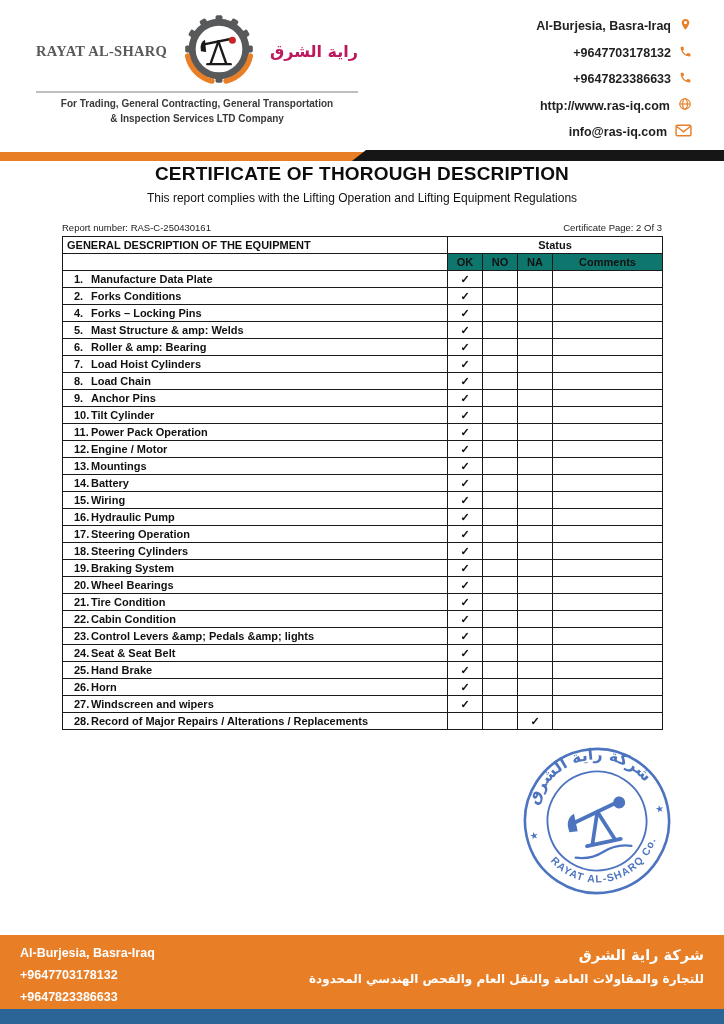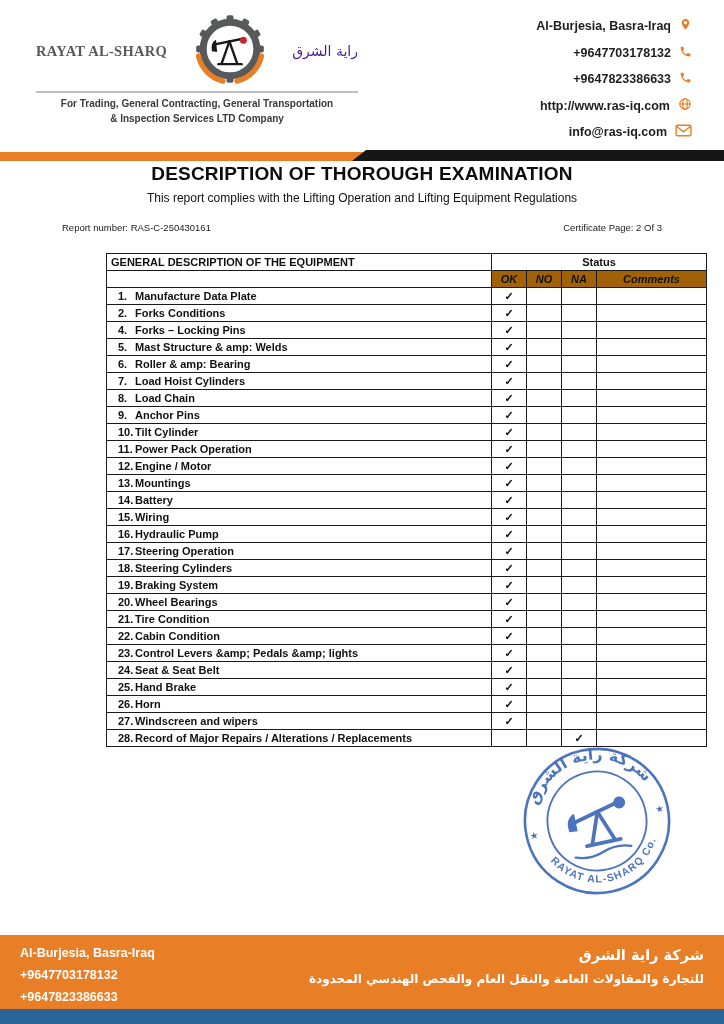--- a/index.html
+++ b/index.html
@@ -4,21 +4,21 @@
 <style>
   html,body{margin:0;padding:0;background:#fff;}
   .page{position:relative;width:724px;height:1024px;background:#fff;overflow:hidden;
         font-family:"Liberation Sans",sans-serif;margin:0 auto;}
 
   
   .header{position:absolute;top:14px;left:36px;width:656px;display:flex;justify-content:space-between;}
   .logo-block{width:322px;}
   .logo-row{display:flex;align-items:center;justify-content:space-between;}
   .logo-en{font-family:Liberation Serif, serif;font-weight:bold;font-size:14.5px;color:#58595b;letter-spacing:.3px;white-space:nowrap;}
-  .logo-ar{font-family:"DejaVu Sans",sans-serif;font-weight:normal;font-size:14px;color:#4c1d95;white-space:nowrap;}
+  .logo-ar{font-family:"DejaVu Sans",sans-serif;font-weight:bold;font-size:16px;color:#be185d;white-space:nowrap;}
   .logo-divider{border-top:2px solid #bcbec0;margin:3px 0 4px;}
   .tagline{text-align:center;font-size:10px;font-weight:bold;color:#3a3a3c;line-height:1.45;}
   .contacts{display:flex;flex-direction:column;align-items:flex-end;gap:10px;padding-top:3px;}
   .contact-row{display:flex;align-items:center;gap:8px;font-size:12.5px;font-weight:bold;color:#1f1f1f;white-space:nowrap;}
   .contact-row svg{flex:0 0 auto;}
 
   
   .stripe-orange{position:absolute;top:152px;left:0;width:372px;height:9px;background:#E87E26;
                  clip-path:polygon(0 0,100% 0,calc(100% - 14px) 100%,0 100%);}
   .stripe-dark{position:absolute;top:150px;left:352px;right:0;height:11px;background:#161616;
@@ -26,26 +26,26 @@
 
   
   .title{position:absolute;top:163px;left:0;right:0;text-align:center;
          font-size:19px;font-weight:bold;color:#0d0d0d;letter-spacing:.2px;}
   .subtitle{position:absolute;top:191px;left:0;right:0;text-align:center;font-size:12px;color:#111;}
 
   .report-line{position:absolute;top:222px;left:62px;width:600px;display:flex;
                justify-content:space-between;font-size:9.5px;color:#222;}
 
   
-  .cert-table{position:absolute;top:253px;left:62px;width:600px;border-collapse:collapse;table-layout:fixed;margin-left:44px;}
+  .cert-table{position:absolute;top:236px;left:62px;width:600px;border-collapse:collapse;table-layout:fixed;}
   .cert-table th,.cert-table td{border:1px solid #1a1a1a;padding:0 4px;font-size:11px;font-weight:bold;
         color:#111;line-height:16px;height:16px;overflow:hidden;white-space:nowrap;}
   .desc-header{text-align:left;}
   .status-header{text-align:center;}
-  .orange-cell{background:#a16207;text-align:center;font-size:10.5px;color:#221100;font-style:italic;}
+  .orange-cell{background:#0f766e;text-align:center;font-size:10.5px;color:#221100;}
   .check-cell{text-align:center;font-size:12.5px;}
   .comment-cell{}
   .num{display:inline-block;width:24px;padding-left:7px;box-sizing:border-box;}
 
   
   .stamp{position:absolute;top:746px;left:522px;width:150px;height:150px;opacity:.85;
          transform:rotate(-12deg);}
 
   
   .footer{position:absolute;top:935px;left:0;width:724px;height:74px;background:#E87E26;color:#fff;}
@@ -149,21 +149,21 @@
               <path d="M2 3l10 8L22 3"></path>
             </svg>
         </span>
       </div>
     </div>
   </div>
 
   <div class="stripe-orange"></div>
   <div class="stripe-dark"></div>
 
-  <div class="title">DESCRIPTION OF THOROUGH EXAMINATION</div>
+  <div class="title">CERTIFICATE OF THOROUGH DESCRIPTION</div>
   <div class="subtitle">This report complies with the Lifting Operation and Lifting Equipment Regulations</div>
 
   <div class="report-line">
     <span>Report number: RAS-C-250430161</span>
     <span>Certificate Page: 2 Of 3</span>
   </div>
 
   <table class="cert-table">
     <colgroup>
       <col style="width:385px">

